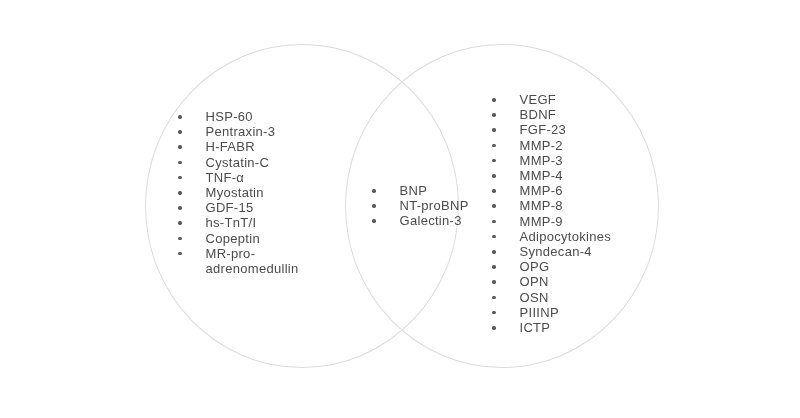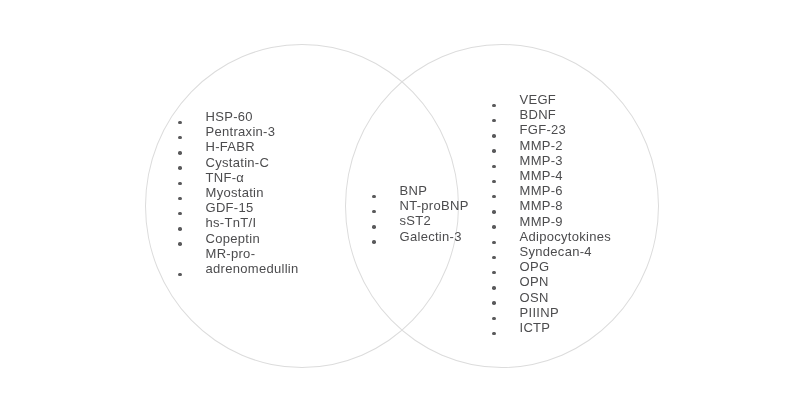--- a/index.html
+++ b/index.html
@@ -29,21 +29,21 @@
   .ellipse.right { left: 345px; }
 
   ul.list {
     position: absolute;
     margin: 0;
     padding: 0;
     list-style: none;
   }
   .item {
     display: flex;
-    align-items: flex-end;
+    align-items: flex-start;
     line-height: 15.2px;
     font-size: 13px;
     letter-spacing: 0.3px;
     color: #4c4c4e;
   }
   .dot {
     flex: 0 0 auto;
     width: 3.5px;
     height: 3.5px;
     margin-top: 6px;
@@ -127,24 +127,20 @@
       <li class="item">
         <span class="dot"></span>
         <span class="label">BNP</span>
       </li>
 
       <li class="item">
         <span class="dot"></span>
         <span class="label">NT-proBNP</span>
       </li>
 
-      <li class="item">
-        <span class="dot"></span>
-        <span class="label">sST2</span>
-      </li>
 
       <li class="item">
         <span class="dot"></span>
         <span class="label">Galectin-3</span>
       </li>
     </ul>
 
   <ul class="list right-list">
 
       <li class="item">

